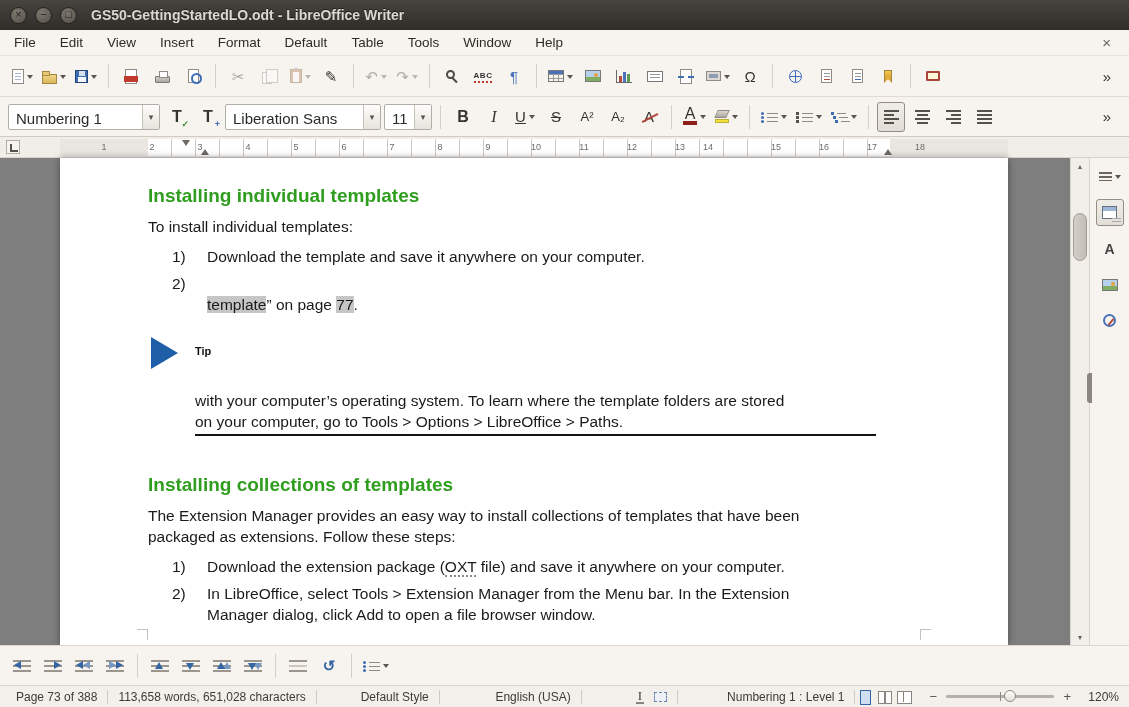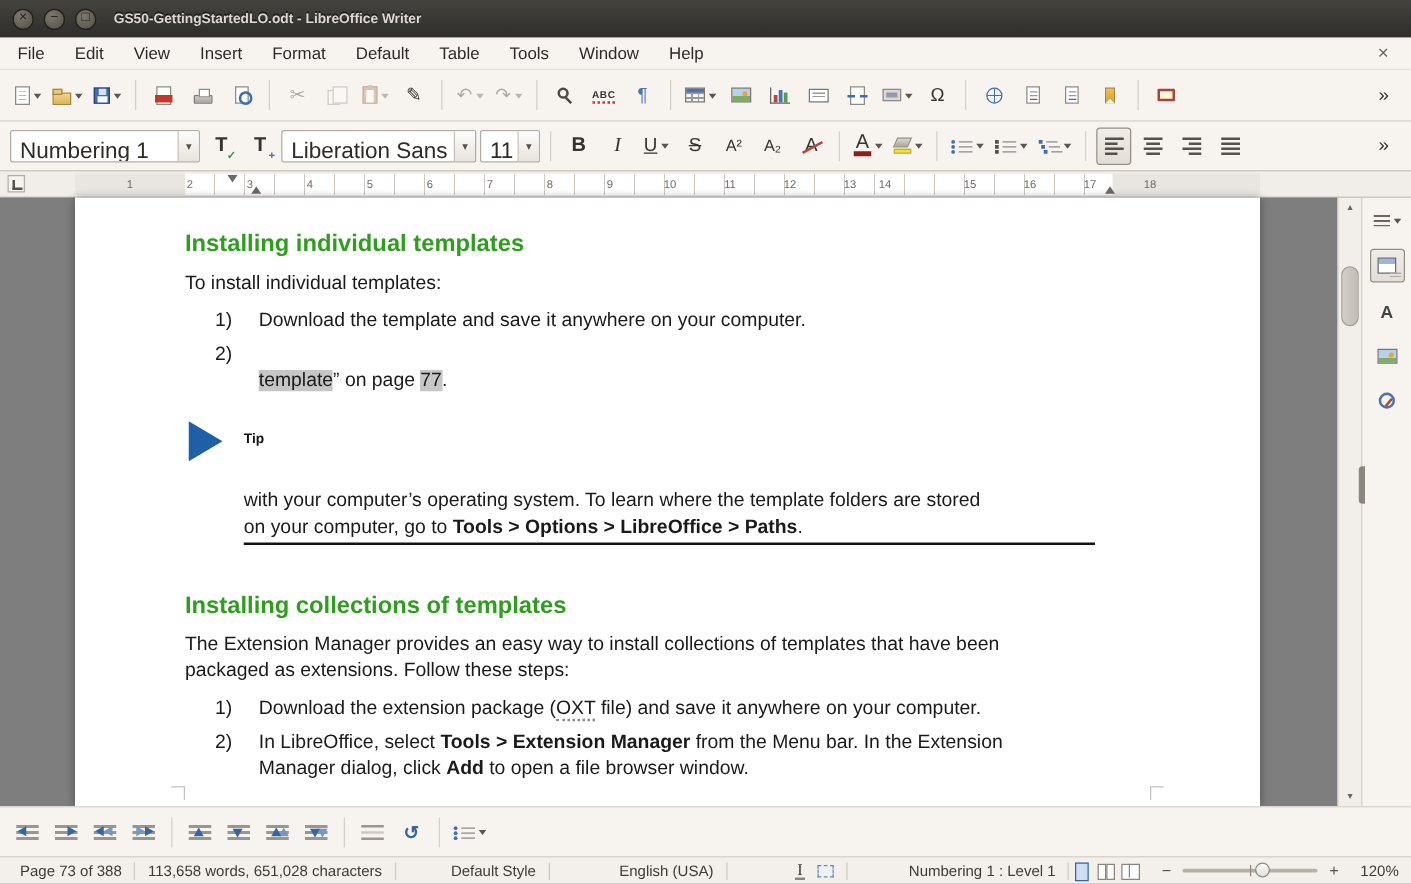--- a/index.html
+++ b/index.html
@@ -6,21 +6,21 @@
   html,body { width:1129px; height:707px; }
   body { font-family:"Liberation Sans",sans-serif; }
   .app { position:relative; width:1129px; height:707px; background:#7e7e7e; overflow:hidden; }
   .row { position:absolute; left:0; width:100%; }
 
   
   .titlebar { top:0; height:30px; background:linear-gradient(#46443f,#2f2d29); display:flex; align-items:center; padding:0 10px; color:#dcd8d1; }
   .winbtns { display:flex; gap:8px; align-items:center; }
   .wbtn { width:17px; height:17px; border-radius:50%; background:radial-gradient(circle at 35% 30%,#7d7970,#534f48); border:1px solid #232019; color:#21201b; font-size:11px; line-height:14px; text-align:center; cursor:default; }
   .wbtn span { display:inline-block; transform:translateY(-1px); }
-  .tb-title { margin-left:14px; font-weight:bold; font-size:11px; text-shadow:0 -1px 0 rgba(0,0,0,.5); }
+  .tb-title { margin-left:14px; font-weight:bold; font-size:14px; text-shadow:0 -1px 0 rgba(0,0,0,.5); }
 
   
   .menubar { top:30px; height:26px; background:#f7f3ef; border-bottom:1px solid #e6e1da; display:flex; align-items:center; padding:0 14px; gap:24px; font-size:13.5px; color:#2d2b28; }
   .menuitem { cursor:default; }
   .flex1 { flex:1; }
   .mb-close { color:#6a665f; font-size:15px; padding:0 4px; }
 
   
   .tb { display:flex; align-items:center; gap:3px; padding:0 8px; background:#f7f3ef; }
   .tb1 { top:56px; height:41px; border-bottom:1px solid #e0dbd4; }
@@ -36,21 +36,21 @@
   .g-i { font-style:italic; font-family:"Liberation Serif",serif; font-size:16px; }
   .g-u { text-decoration:underline; font-size:15px; }
   .g-s { text-decoration:line-through; font-size:15px; }
   .g-blue { color:#4a72b8; }
   .g-sup,.g-sub { font-size:13px; }
   .g-clear { position:relative; font-size:15px; }
   .g-clear::after { content:""; position:absolute; left:-3px; top:8px; width:18px; height:2px; background:#b04a3e; transform:rotate(-28deg); }
 
   
   .combo { display:flex; align-items:stretch; height:26px; background:#fff; border:1px solid #b3aea5; border-radius:2px; overflow:hidden; }
-  .combo .cv { padding:5px 7px 0; font-size:18px; color:#2d2b28; flex:1; white-space:nowrap; overflow:hidden; }
+  .combo .cv { padding:5px 7px 0; font-size:15px; color:#2d2b28; flex:1; white-space:nowrap; overflow:hidden; }
   .combo .cb { width:17px; border-left:1px solid #c6c1b9; background:linear-gradient(#fdfdfc,#e7e3dc); display:flex; align-items:center; justify-content:center; font-size:9px; color:#57534c; }
   .w-style { width:152px; } .w-font { width:156px; } .w-size { width:48px; }
   .tmark { position:absolute; right:2px; bottom:3px; font-size:9px; font-weight:bold; color:#3d8f35; }
   .tmark.plus { color:#3d6db3; }
   .fc { display:flex; flex-direction:column; align-items:center; line-height:12px; }
   .cbar { width:14px; height:4px; margin-top:1px; }
   .bar-red { background:#8e1f18; }
   .bar-yellow { background:#f2e33a; border:1px solid #bdb032; }
   .mkr { width:12px; height:8px; background:linear-gradient(#dcd8d0,#aca79e); border:1px solid #8f8b84; transform:skewX(-24deg); }
 
@@ -127,21 +127,21 @@
   .content { position:relative; padding:26px 118px 0 88px; color:#1a1a1a; font-size:15.5px; line-height:21px; }
   h2.doc-h { color:#2f9e1f; font-size:19px; line-height:23px; font-weight:bold; margin:0 0 9px; }
   .h2b { margin-top:37px !important; }
   .para { margin:0; }
   .li { display:flex; margin-top:9px; }
   .li.tight { margin-top:6px; }
   .li .ln { flex:0 0 59px; padding-left:24px; }
   .li .lt { flex:1; }
   .nw { white-space:nowrap; }
   .fld { background:#c6c6c6; }
-  .b { font-weight:bold; }
+  .b { font-weight:normal; }
   .oxt { border-bottom:2px dotted #8a8a8a; }
   .tip { position:relative; margin:26px 0 0 47px; width:681px; border-bottom:2px solid #141414; padding-bottom:2px; }
   .tip h3 { font-size:11px; line-height:20px; margin:0 0 8px; color:#111; }
   .tri { position:absolute; left:-44px; top:-4px; width:0; height:0; border-left:27px solid #1f5fa8; border-top:16px solid transparent; border-bottom:16px solid transparent; }
   .cmark { position:absolute; top:471px; width:11px; height:11px; }
   .cmark.l { left:77px; border-top:1px solid #c2c2c2; border-right:1px solid #c2c2c2; }
   .cmark.r { left:860px; border-top:1px solid #c2c2c2; border-left:1px solid #c2c2c2; }
 
   
   .vscroll { position:absolute; right:40px; top:0; width:19px; height:487px; background:#f2efeb; border-left:1px solid #dad5ce; }

